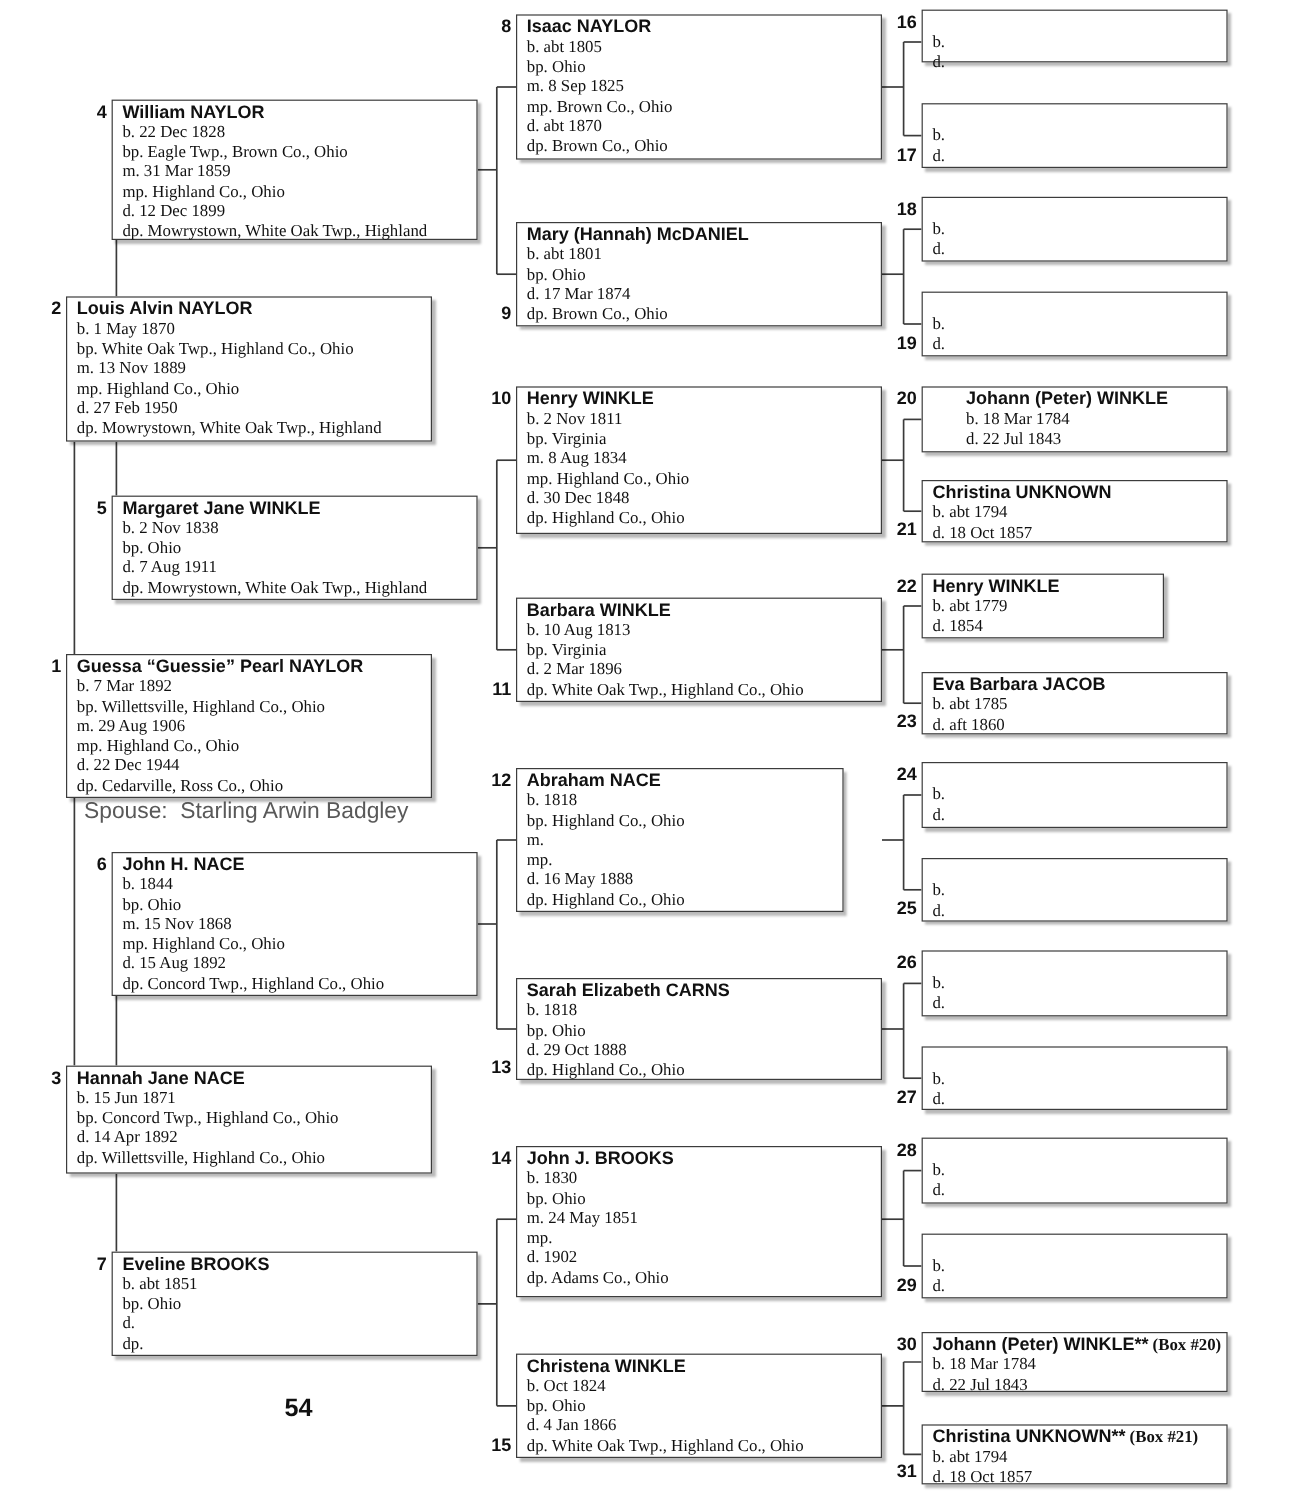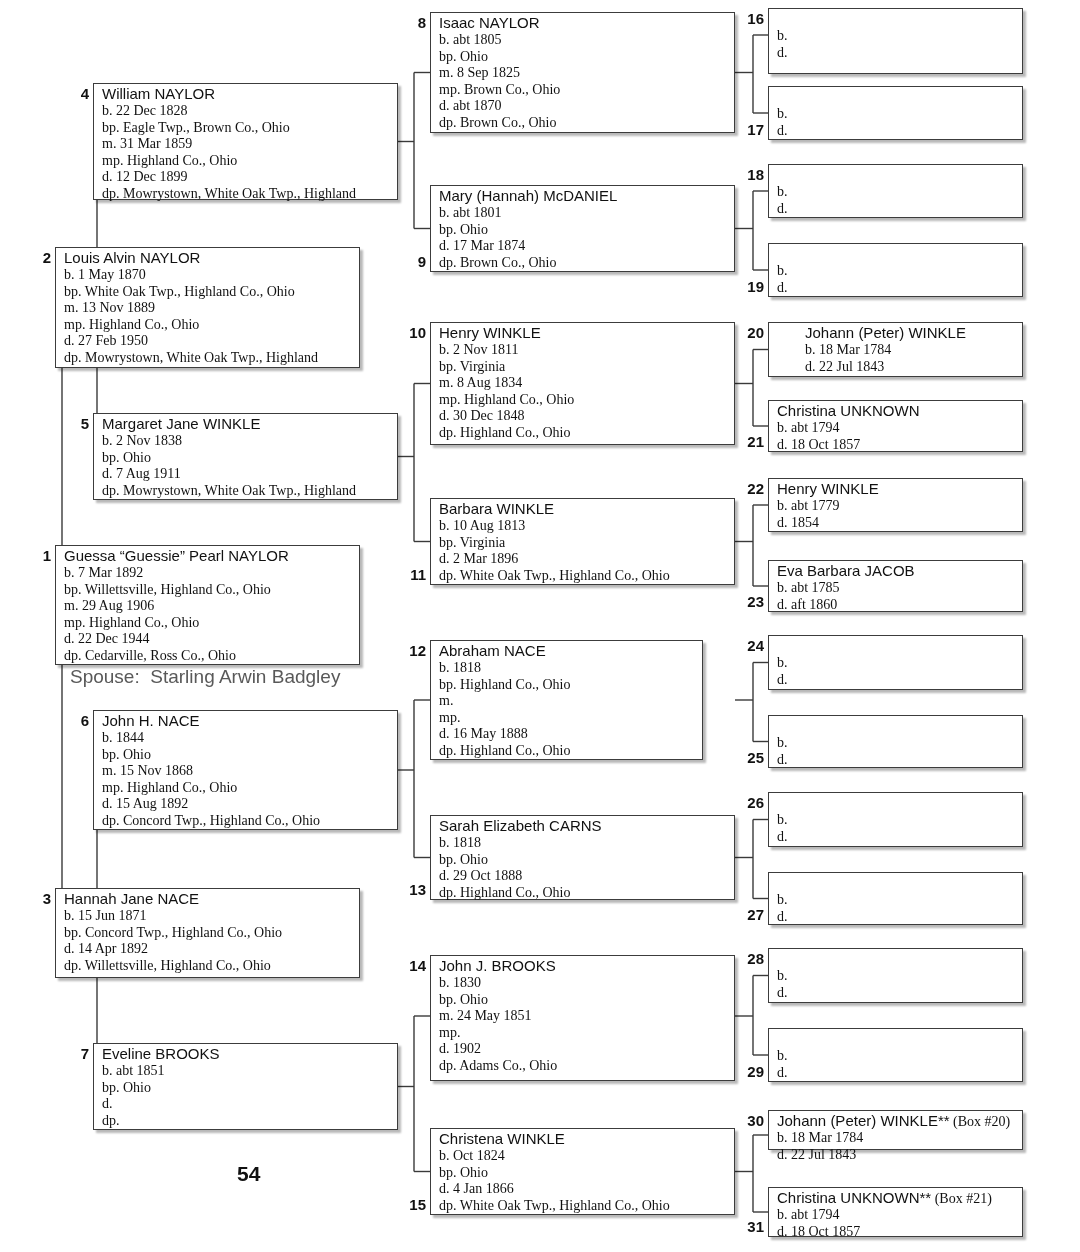--- a/index.html
+++ b/index.html
@@ -14,21 +14,21 @@
   }
   #chart{position:absolute;left:0;top:0;width:1080px;height:1252px;}
   #connectors{position:absolute;left:0;top:0;width:1080px;height:1252px;}
   .pbox{
     position:absolute;background:#fff;border:1px solid var(--box-border);
     box-shadow:3px 3px 2px rgba(0,0,0,.28);
     box-sizing:border-box;padding:1px 4px 0 8px;
   }
   .pbox .name{
     font-size:15px;line-height:18px;height:18px;white-space:nowrap;
-    overflow:visible;color:var(--text);
+    overflow:visible;color:var(--text);font-weight:bold;
   }
   .pbox .name .suffix{font-family:"Liberation Serif",serif;font-size:14px;}
   .pbox .dline{
     font-family:"Liberation Serif",serif;font-size:14px;line-height:16.5px;
     white-space:nowrap;color:var(--text);
   }
   .num{
     position:absolute;right:100%;margin-right:5px;top:1px;
     font-weight:bold;font-size:15px;color:var(--text);
     font-family:"Liberation Sans",sans-serif;
@@ -234,21 +234,21 @@
       <div class="dline">dp. Adams Co., Ohio</div>
     </div>
     <div class="pbox" style="left: 430px; top: 1128px; width: 305px; height: 87px;">
       <span class="num bottom">15</span>
       <div class="name"><span>Christena WINKLE</span></div>
       <div class="dline">b. Oct 1824</div>
       <div class="dline">bp. Ohio</div>
       <div class="dline">d. 4 Jan 1866</div>
       <div class="dline">dp. White Oak Twp., Highland Co., Ohio</div>
     </div>
-    <div class="pbox" style="left: 768px; top: 8px; width: 255px; height: 66px;">
+    <div class="pbox" style="left: 768px; top: 8px; width: 255px; height: 44px;">
       <span class="num">16</span>
       <div class="name"><span></span></div>
       <div class="dline">b.</div>
       <div class="dline">d.</div>
     </div>
     <div class="pbox" style="left: 768px; top: 86px; width: 255px; height: 54px;">
       <span class="num bottom">17</span>
       <div class="name"><span></span></div>
       <div class="dline">b.</div>
       <div class="dline">d.</div>
@@ -270,21 +270,21 @@
       <div class="name"><span>Johann (Peter) WINKLE</span></div>
       <div class="dline">b. 18 Mar 1784</div>
       <div class="dline">d. 22 Jul 1843</div>
     </div>
     <div class="pbox" style="left: 768px; top: 400px; width: 255px; height: 52px;">
       <span class="num bottom">21</span>
       <div class="name"><span>Christina UNKNOWN</span></div>
       <div class="dline">b. abt 1794</div>
       <div class="dline">d. 18 Oct 1857</div>
     </div>
-    <div class="pbox" style="left: 768px; top: 478px; width: 255px; height: 54px;">
+    <div class="pbox" style="left: 768px; top: 478px; width: 202px; height: 54px;">
       <span class="num">22</span>
       <div class="name"><span>Henry WINKLE</span></div>
       <div class="dline">b. abt 1779</div>
       <div class="dline">d. 1854</div>
     </div>
     <div class="pbox" style="left: 768px; top: 560px; width: 255px; height: 52px;">
       <span class="num bottom">23</span>
       <div class="name"><span>Eva Barbara JACOB</span></div>
       <div class="dline">b. abt 1785</div>
       <div class="dline">d. aft 1860</div>
@@ -318,21 +318,21 @@
       <div class="name"><span></span></div>
       <div class="dline">b.</div>
       <div class="dline">d.</div>
     </div>
     <div class="pbox" style="left: 768px; top: 1028px; width: 255px; height: 54px;">
       <span class="num bottom">29</span>
       <div class="name"><span></span></div>
       <div class="dline">b.</div>
       <div class="dline">d.</div>
     </div>
-    <div class="pbox" style="left: 768px; top: 1110px; width: 255px; height: 40px;">
+    <div class="pbox" style="left: 768px; top: 1110px; width: 255px; height: 50px;">
       <span class="num">30</span>
       <div class="name"><span>Johann (Peter) WINKLE**</span><span class="suffix"> (Box #20)</span></div>
       <div class="dline">b. 18 Mar 1784</div>
       <div class="dline">d. 22 Jul 1843</div>
     </div>
     <div class="pbox" style="left: 768px; top: 1187px; width: 255px; height: 50px;">
       <span class="num bottom">31</span>
       <div class="name"><span>Christina UNKNOWN**</span><span class="suffix"> (Box #21)</span></div>
       <div class="dline">b. abt 1794</div>
       <div class="dline">d. 18 Oct 1857</div>

